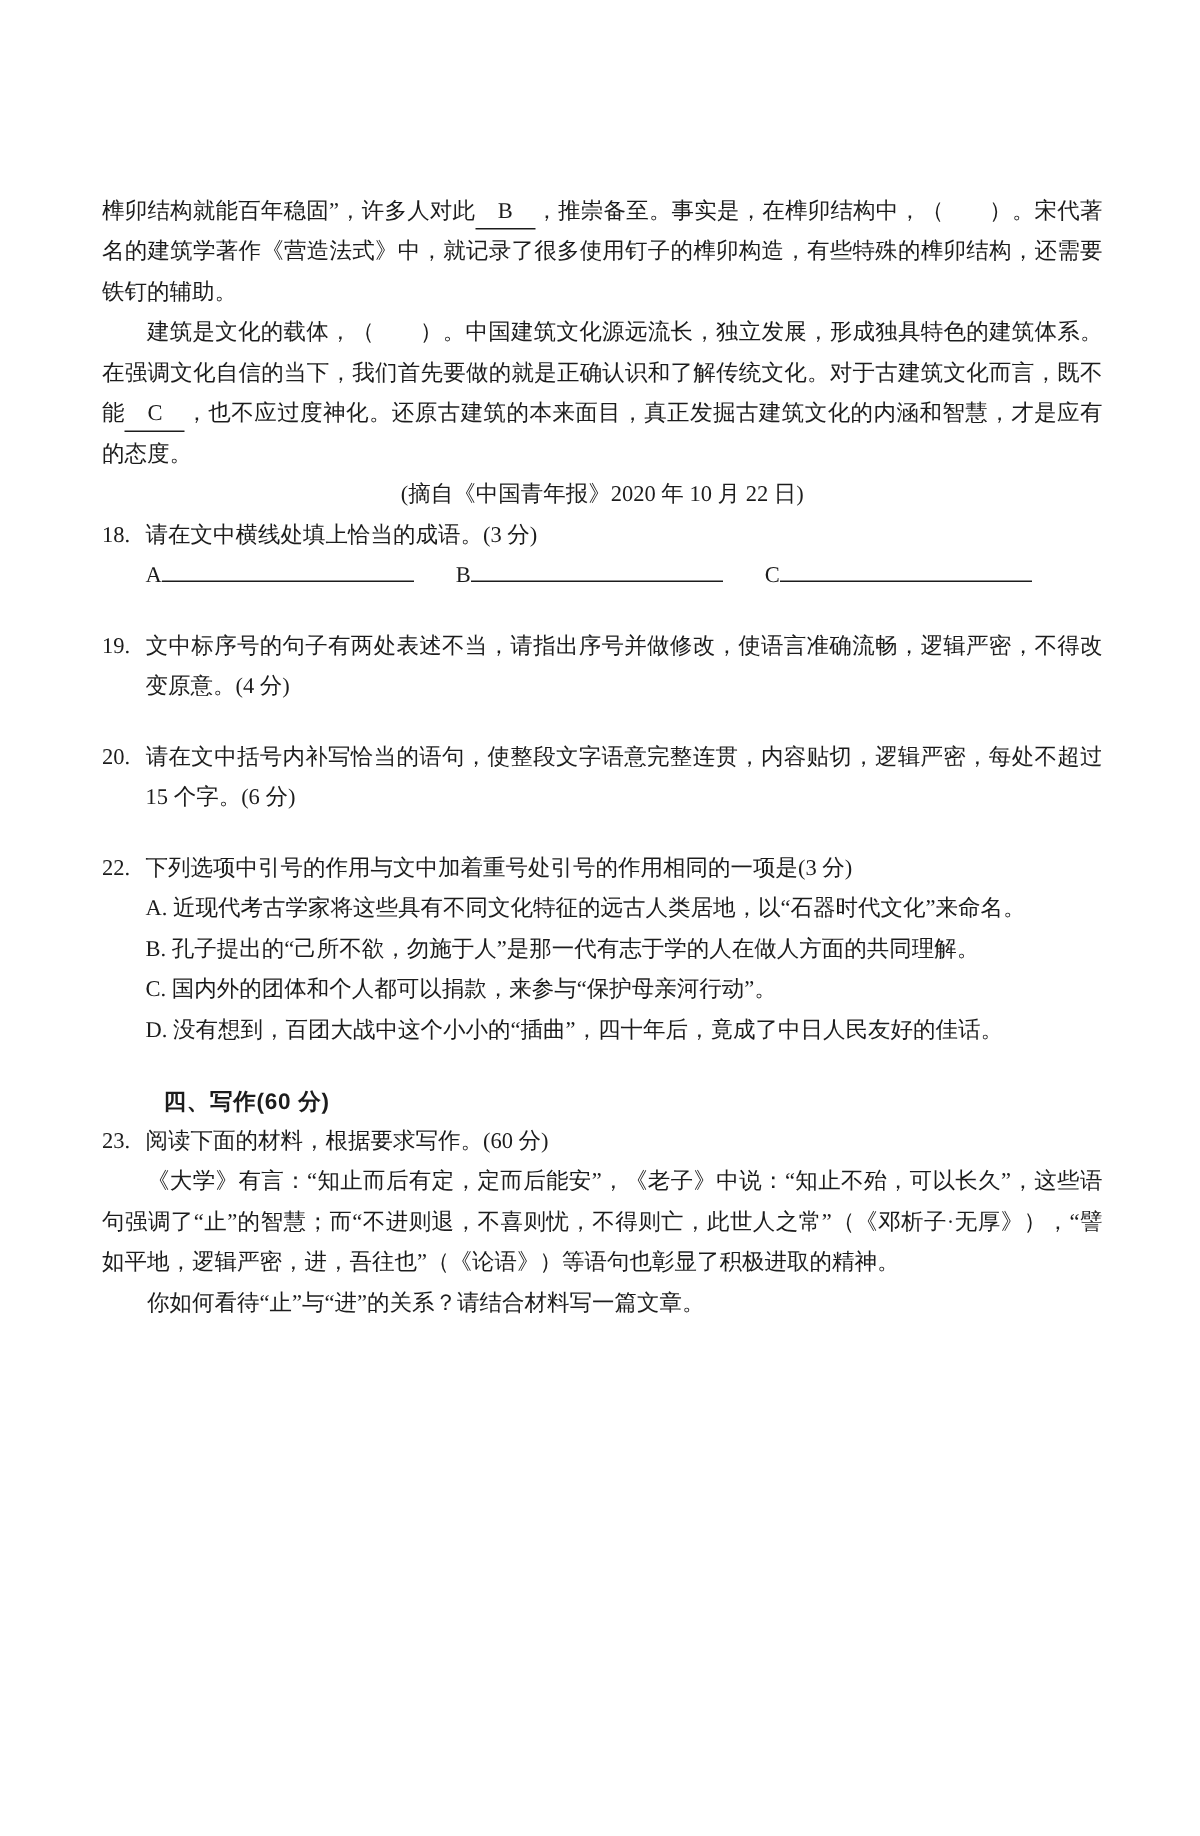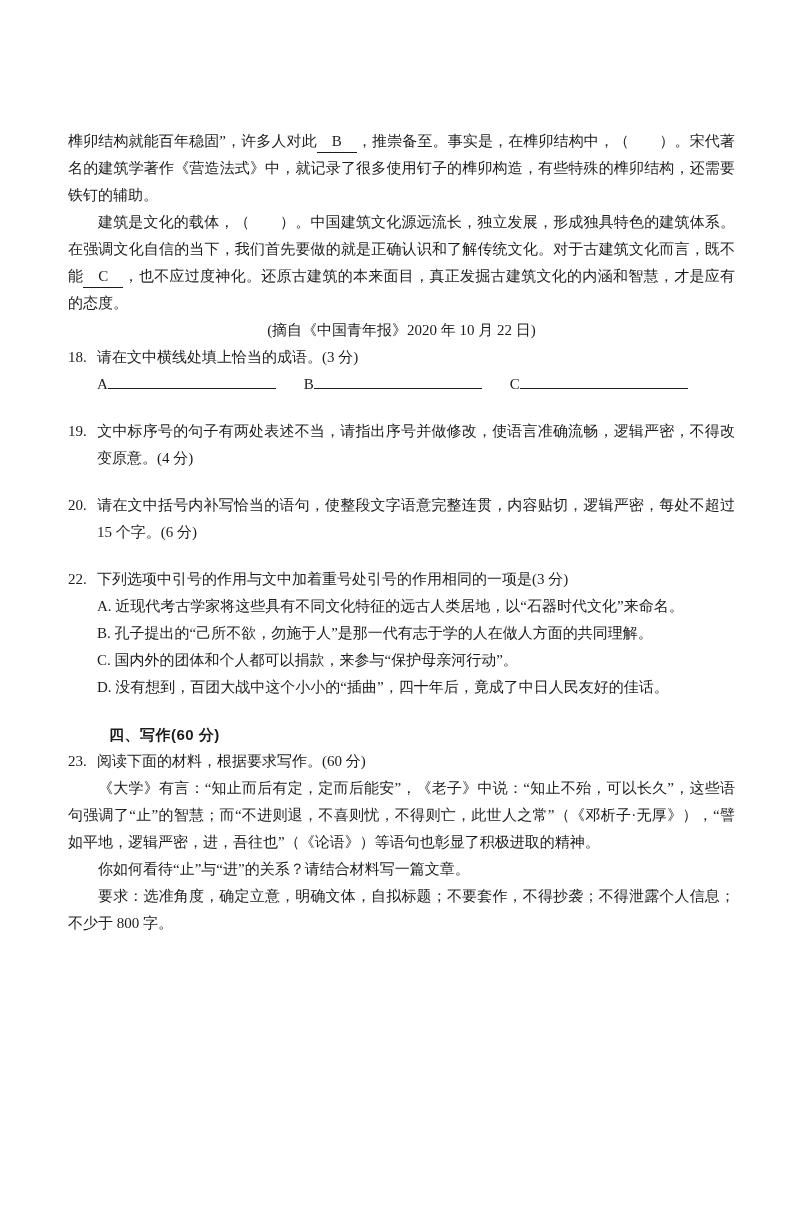--- a/index.html
+++ b/index.html
@@ -108,18 +108,17 @@
     <div class="option">D. 没有想到，百团大战中这个小小的“插曲”，四十年后，竟成了中日人民友好的佳话。</div>
 
     <div class="section-title mt">四、写作(60 分)</div>
 
     <div class="question"><span class="qnum">23.</span><span>阅读下面的材料，根据要求写作。(60 分)</span></div>
 
     <p class="para indent">《大学》有言：“知止而后有定，定而后能安”，《老子》中说：“知止不殆，可以长久”，这些语句强调了“止”的智慧；而“不进则退，不喜则忧，不得则亡，此世人之常”（《邓析子·无厚》），“譬如平地，逻辑严密，进，吾往也”（《论语》）等语句也彰显了积极进取的精神。</p>
 
     <p class="para indent">你如何看待“止”与“进”的关系？请结合材料写一篇文章。</p>
 
-    <p class="para indent">要求：选准角度，确定立意，明确文体，自拟标题；不要套作，不得抄袭；不得泄露个人信息；不少于 800 字。</p>
 
   </div>
 
   <div class="footer">高三语文试卷　第 10 页 （共10页）</div>
 </div>
 
 </body></html>

